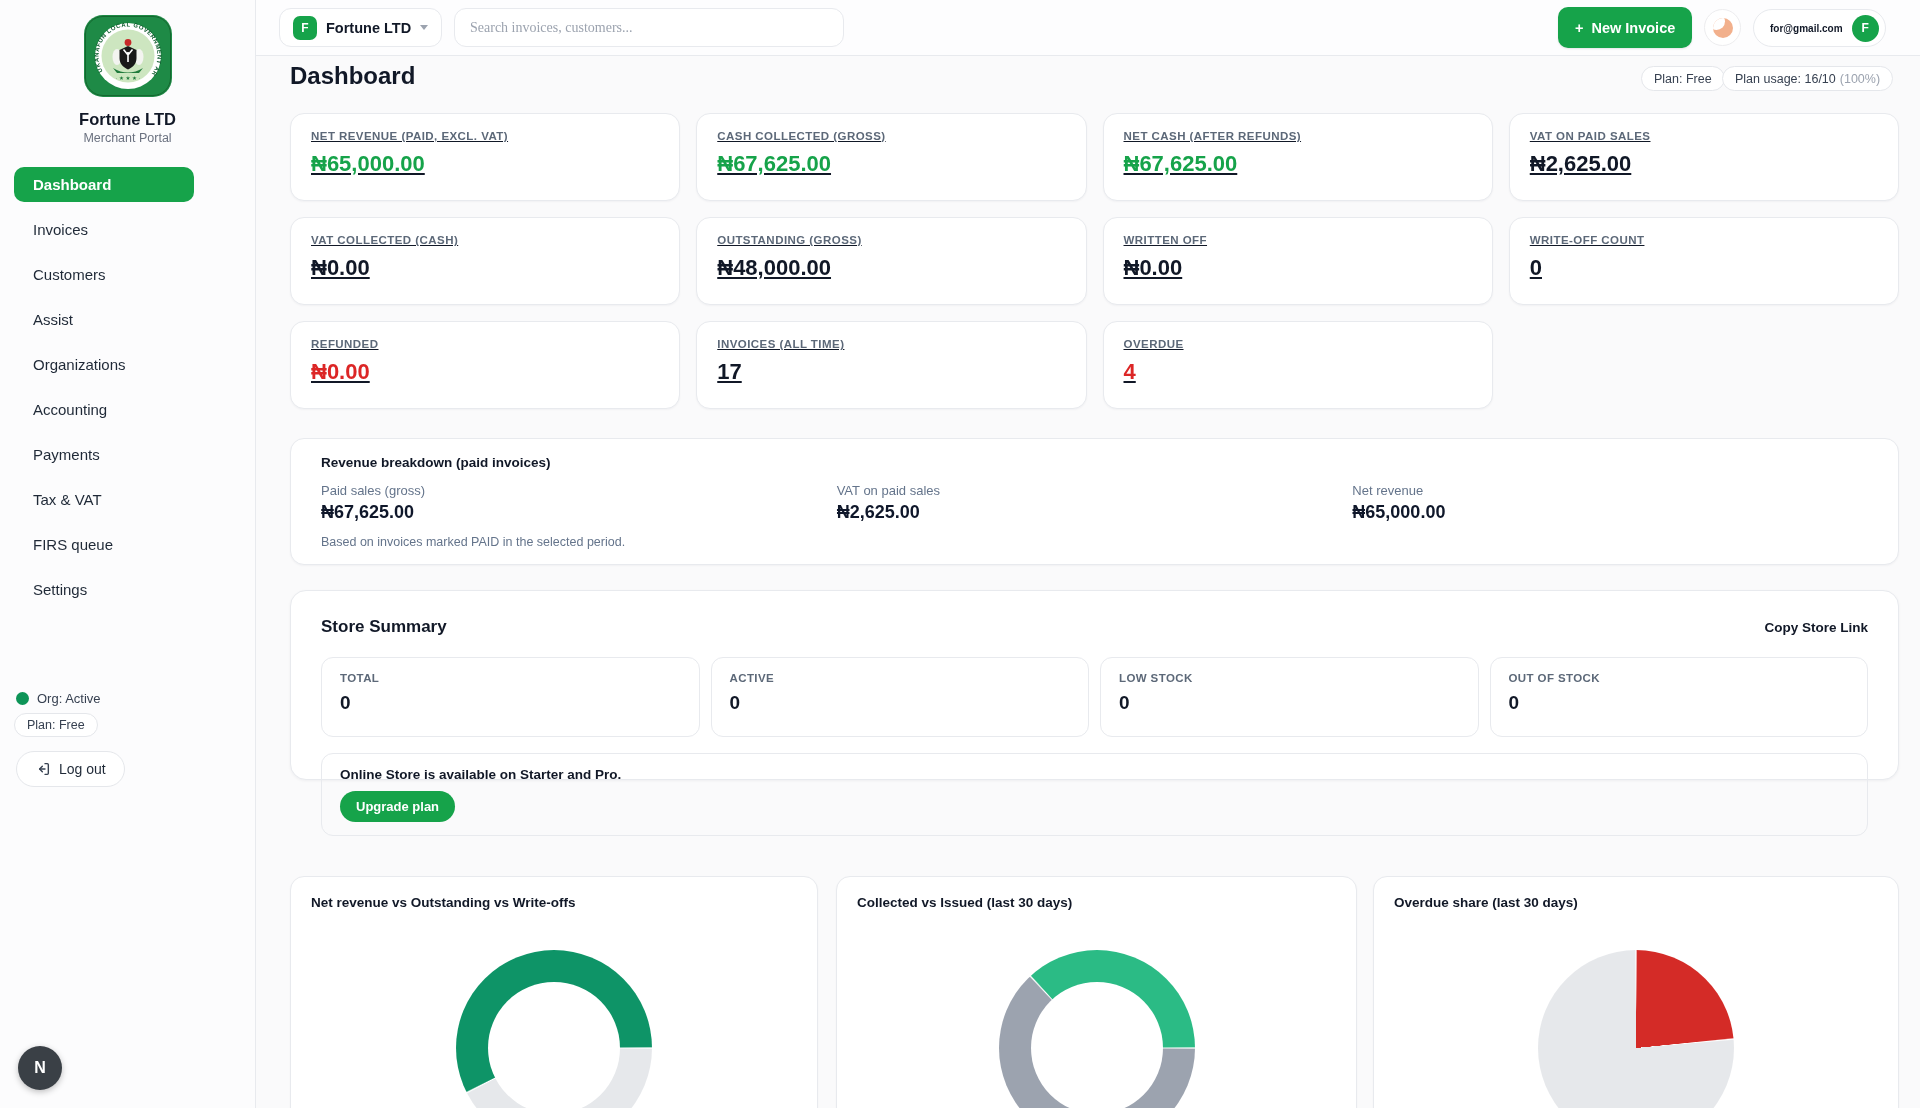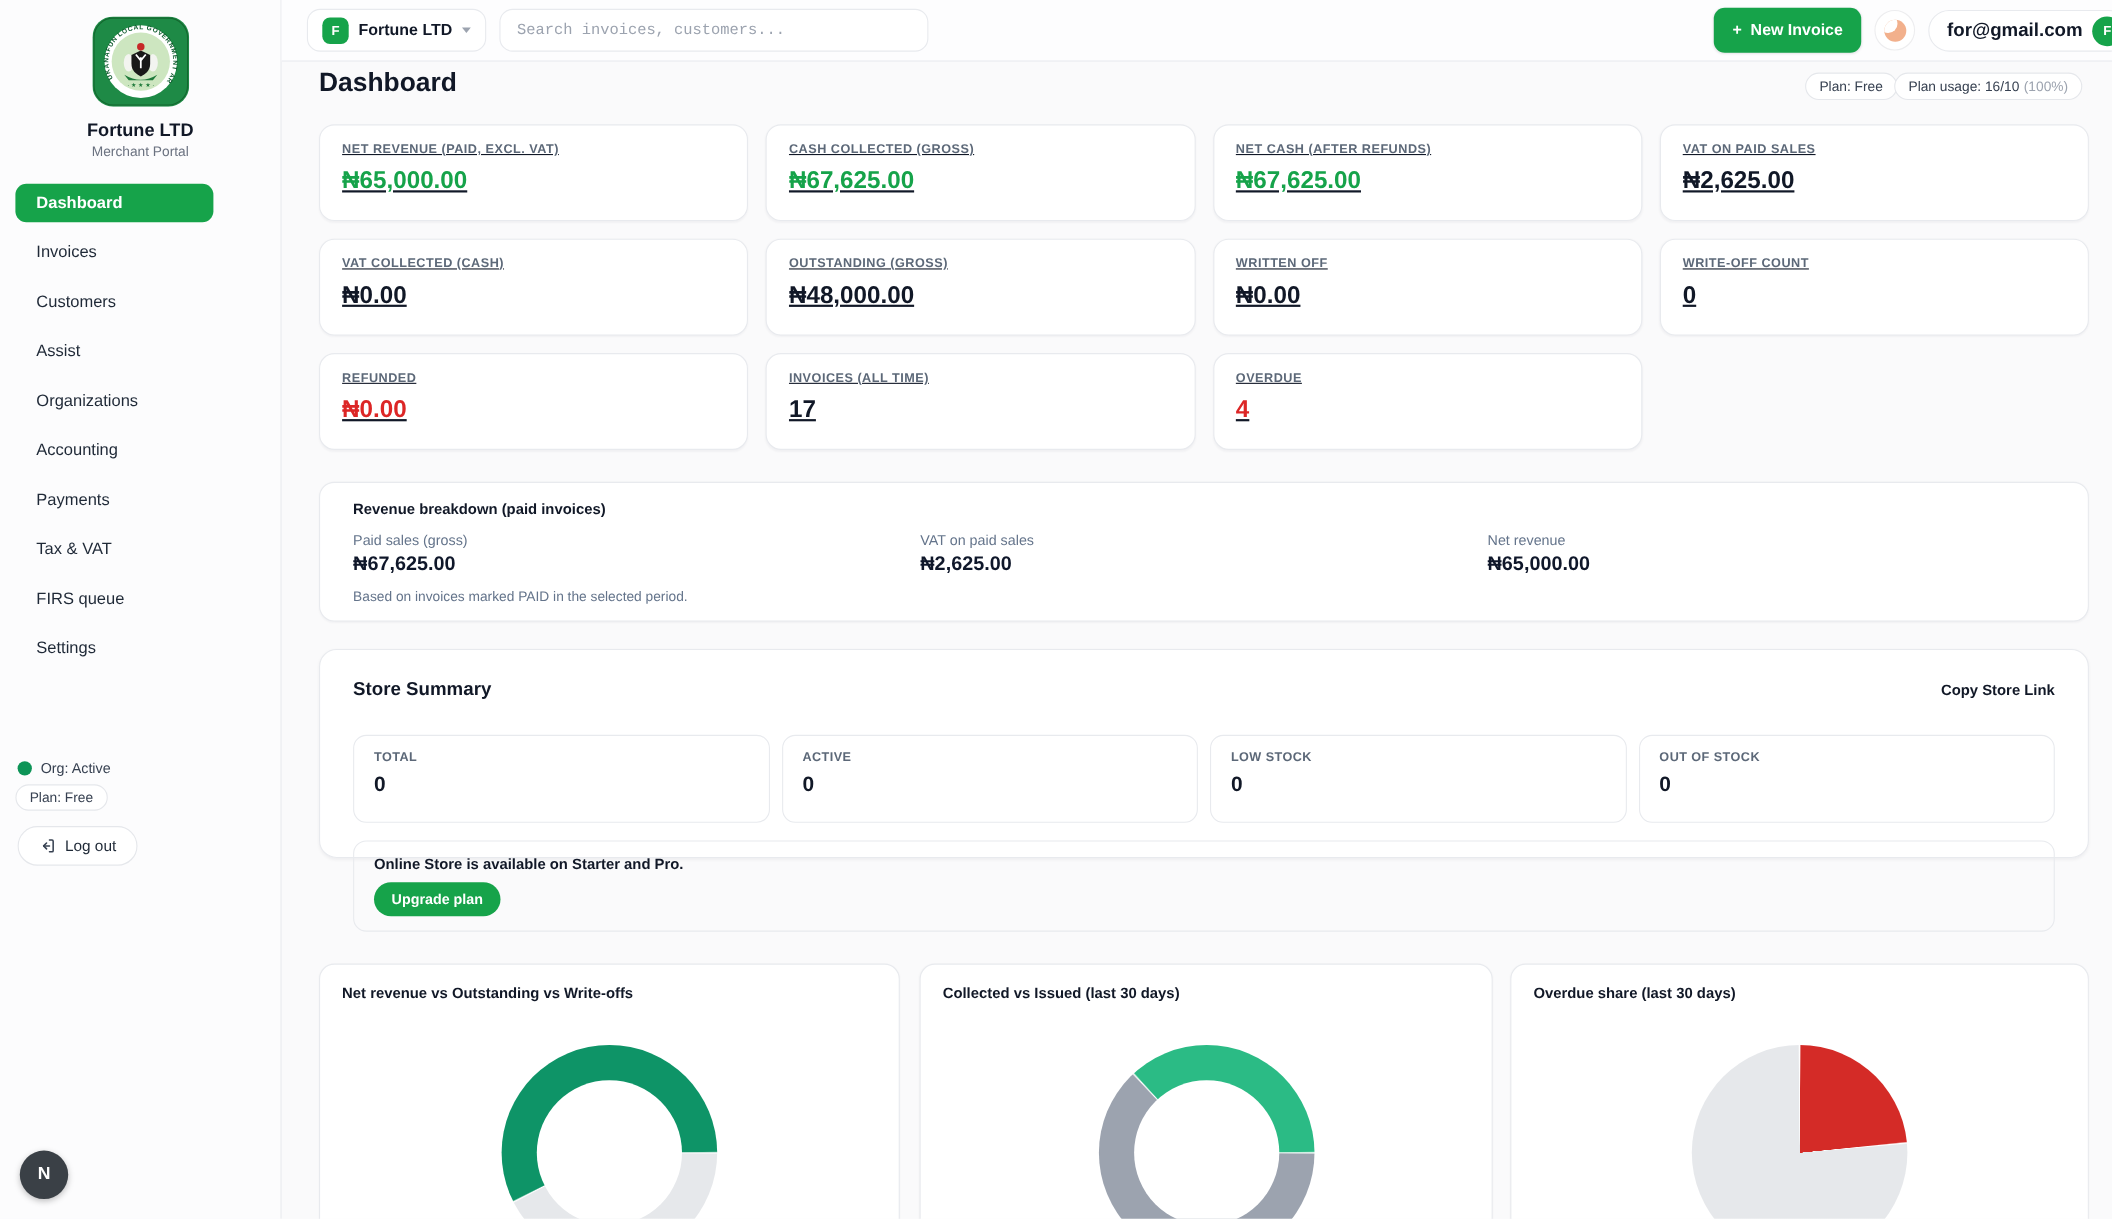--- a/index.html
+++ b/index.html
@@ -47,40 +47,40 @@
   .org-pill {
     position:absolute; left:23px; top:8px; height:39px; display:flex; align-items:center; gap:9px;
     border:1px solid #e8eaee; border-radius:12px; background:#fff; padding:0 13px; cursor:pointer;
   }
   .f-badge { width:24px; height:24px; border-radius:7px; background:#16a34a; color:#fff; font-size:12px; font-weight:700; display:flex; align-items:center; justify-content:center; }
   .org-pill .org-name { font-size:14.5px; font-weight:600; color:#111827; }
   .caret { width:0; height:0; border-left:4.5px solid transparent; border-right:4.5px solid transparent; border-top:5.5px solid #9ca3af; }
   .search-input {
     position:absolute; left:198px; top:8px; width:390px; height:39px;
     border:1px solid #e8eaee; border-radius:12px; background:#fff; padding:0 15px;
-    font-size:14px; color:#111827; font-family:Liberation Mono, monospace; outline:none;
+    font-size:14px; color:#111827; font-family:Liberation Serif, serif; outline:none;
   }
   .search-input::placeholder { color:#9ca3af; }
   .new-invoice-btn {
     position:absolute; left:1302px; top:7px; height:41px; border:none; border-radius:10px;
     background:#16a34a; color:#fff; font-size:14.5px; font-weight:600; padding:0 17px;
     display:flex; align-items:center; gap:8px; cursor:pointer;
     font-family:"Liberation Sans","DejaVu Sans",sans-serif; box-shadow:0 1px 2px rgba(16,24,40,.1);
   }
   .moon-btn {
     position:absolute; left:1448px; top:9px; width:37px; height:37px; border-radius:50%;
     background:#fff; border:1px solid #ededef; display:flex; align-items:center; justify-content:center; cursor:pointer;
   }
   .moon { width:20px; height:20px; border-radius:50%; background:#f2b08c; position:relative; overflow:hidden; }
   .moon::after { content:""; position:absolute; width:17px; height:17px; border-radius:50%; background:#fff; left:-5px; top:-5px; }
   .email-pill {
     position:absolute; left:1497px; top:9px; height:38px; display:flex; align-items:center; gap:9px;
     border:1px solid #e8eaee; border-radius:999px; background:#fff; padding:0 6px 0 16px; cursor:pointer;
   }
-  .email-pill .email { font-size:17px; font-weight:600; color:#111827; }
+  .email-pill .email { font-size:10px; font-weight:600; color:#111827; }
   .avatar { width:27px; height:27px; border-radius:50%; background:#16a34a; color:#fff; font-size:12px; font-weight:700; display:flex; align-items:center; justify-content:center; }
   
   .page-title { position:absolute; left:290px; top:62px; font-size:24px; font-weight:700; color:#111827; }
   .head-badge {
     position:absolute; top:66px; height:25px; display:flex; align-items:center; gap:4px;
     border:1px solid #e5e7eb; border-radius:999px; background:#fff; padding:0 12px;
     font-size:12.5px; color:#374151;
   }
   .head-badge .muted { color:#9ca3af; }
   
@@ -110,21 +110,21 @@
   .rb-foot { margin-top:12px; font-size:12.5px; color:#64748b; }
   
   .store-card {
     position:absolute; left:290px; top:590px; width:1609px; height:190px;
     background:#fff; border:1px solid #e8eaee; border-radius:16px;
     padding:26px 30px; box-shadow:0 1px 3px rgba(16,24,40,.05);
   }
   .store-head { display:flex; align-items:center; justify-content:space-between; }
   .store-title { font-size:17px; font-weight:700; color:#111827; }
   .copy-link { font-size:13.5px; font-weight:600; color:#111827; cursor:pointer; }
-  .store-grid { margin-top:31px; display:grid; grid-template-columns:repeat(4,1fr); gap:11px; }
+  .store-grid { margin-top:20px; display:grid; grid-template-columns:repeat(4,1fr); gap:11px; }
   .store-box { border:1px solid #e8eaee; border-radius:12px; height:80px; padding:14px 18px; background:#fff; }
   .store-box .s-label { font-size:11.5px; font-weight:600; color:#5c6878; letter-spacing:.4px; }
   .store-box .s-value { margin-top:8px; font-size:19px; font-weight:700; color:#111827; }
   .upgrade-box { margin-top:16px; border:1px solid #e8eaee; border-radius:12px; padding:13px 18px; }
   .upgrade-note { font-size:13.5px; font-weight:600; color:#111827; }
   .upgrade-btn {
     margin-top:9px; border:none; border-radius:999px; background:#16a34a; color:#fff;
     font-size:13px; font-weight:600; padding:8px 16px; cursor:pointer;
     font-family:"Liberation Sans","DejaVu Sans",sans-serif;
   }

